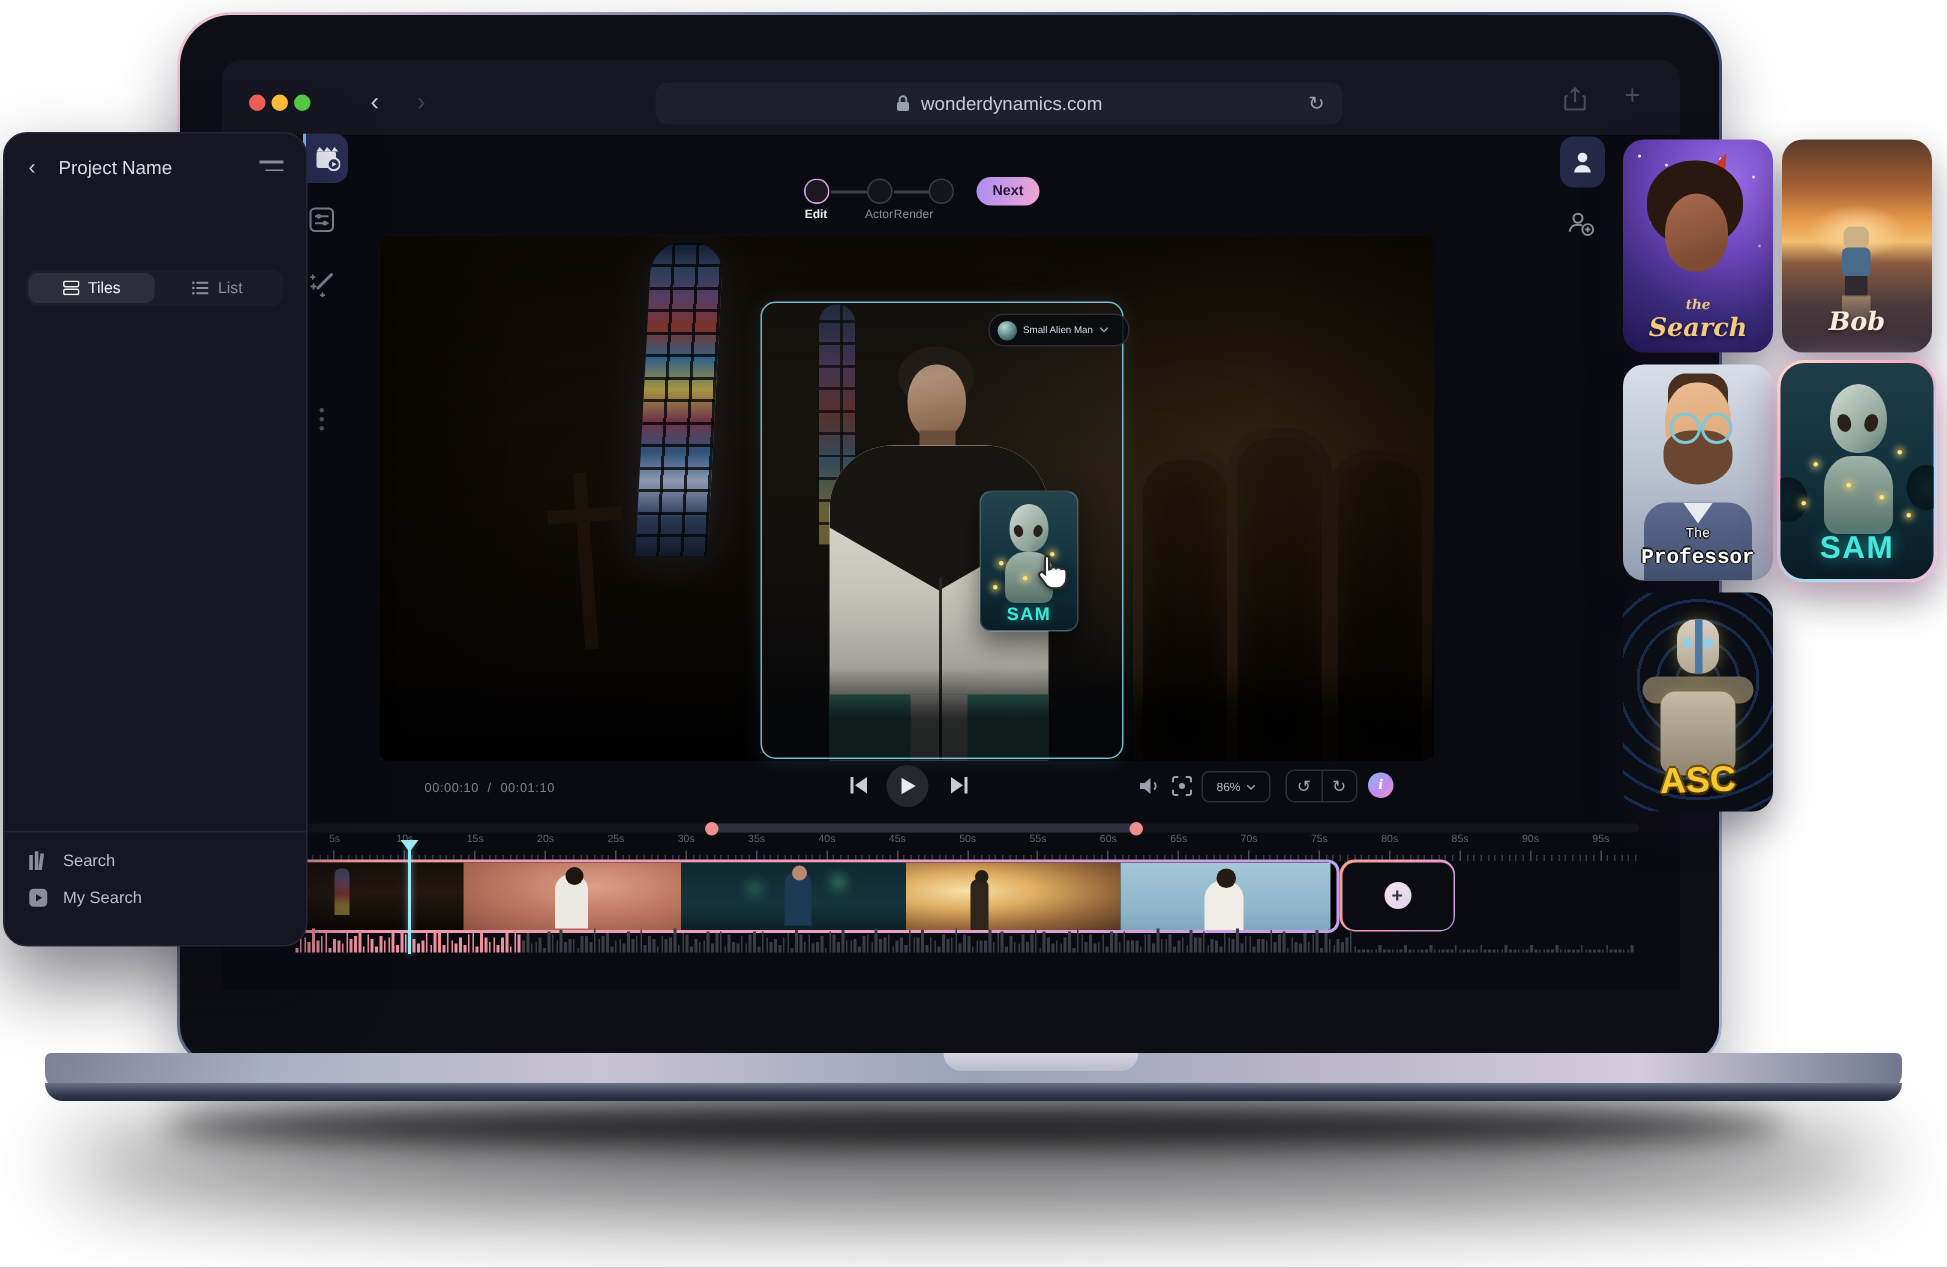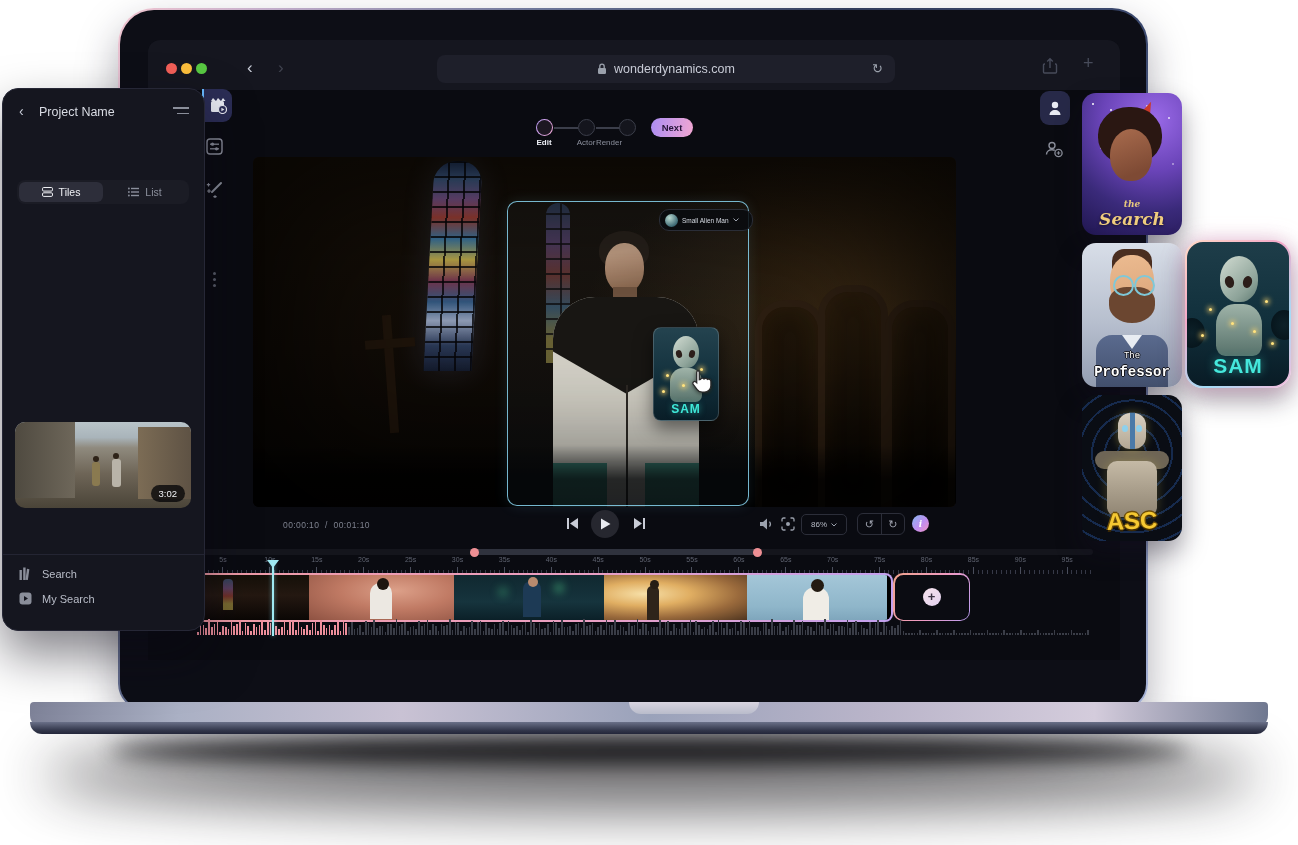--- a/index.html
+++ b/index.html
@@ -998,27 +998,20 @@
             <line x1="3" y1="5" x2="11" y2="5" stroke="#8b8f9c" stroke-width="1.4"></line>
             <line x1="3" y1="8.5" x2="11" y2="8.5" stroke="#8b8f9c" stroke-width="1.4"></line>
           <circle cx="0.9" cy="1.5" r="0.9" fill="#8b8f9c"></circle>
             <circle cx="0.9" cy="5" r="0.9" fill="#8b8f9c"></circle>
             <circle cx="0.9" cy="8.5" r="0.9" fill="#8b8f9c"></circle>
           </svg>
         <span>List</span>
       </div>
     </div>
 
-    <div class="a thumb scene-alley" style="top:333px;height:86px;">
-      <div class="bld-l"></div>
-        <div class="bld-r"></div>
-        <div class="p1"></div>
-        <div class="p2"></div>
-      <div class="dur-badge">3:02</div>
-    </div>
 
     <div class="a" style="left:0;top:465px;width:100%;border-top:1px solid #242533;"></div>
     <div class="a panel-row" style="left:16px;top:478px;">
       <svg width="13" height="13" viewBox="0 0 13 13">
         <rect x="0.5" y="3" width="2.4" height="10" fill="#8a8e9a"></rect>
           <rect x="4.2" y="0.5" width="2.4" height="12.5" fill="#8a8e9a"></rect>
           <rect x="8" y="2" width="2.4" height="11" fill="#8a8e9a" transform="rotate(8 9 2)"></rect>
         </svg>
       <span>Search</span>
     </div>
@@ -1032,20 +1025,28 @@
   </div>
 
   <div class="a card c-seeker" style="left:1082px;top:93px;width:100px;height:142px;">
     <div class="stars"></div>
       <div class="seeker-horn"></div>
       <div class="seeker-afro"></div>
       <div class="seeker-face"></div>
     <div class="a" style="left:0;bottom:26px;width:100%;text-align:center;font-size:9px;color:#e7c87e;">
       <span class="card-title-script">the</span></div>
     <div class="a card-title-script" style="left:0;bottom:6px;width:100%;text-align:center;font-size:17px;color:#f0cd7e;text-shadow:0 1px 3px rgba(0,0,0,.6);">Search</div>
+  </div>
+  <div class="a card c-bob" style="left:1188px;top:93px;width:100px;height:142px;">
+    <div class="bob-glow"></div>
+      <div class="bob-fig-head"></div>
+      <div class="bob-fig-body"></div>
+      <div class="bob-fig-legs"></div>
+      <div class="bob-reflect"></div>
+    <div class="a card-title-script" style="left:0;bottom:10px;width:100%;text-align:center;font-size:17px;color:#f7ecdc;text-shadow:0 1px 3px rgba(0,0,0,.5);">Bob</div>
   </div>
   <div class="a card c-prof" style="left:1082px;top:243px;width:100px;height:144px;">
     <div class="prof-hair"></div>
       <div class="prof-face"></div>
       <div class="prof-beard"></div>
     <div class="prof-glass" style="left:31px;"></div>
       <div class="prof-glass" style="left:52px;"></div>
     <div class="prof-body"></div>
       <div class="prof-collar"></div>
     <div class="a mono outline-dark" style="left:0;bottom:26px;width:100%;text-align:center;font-size:9px;color:#fff;">The</div>

